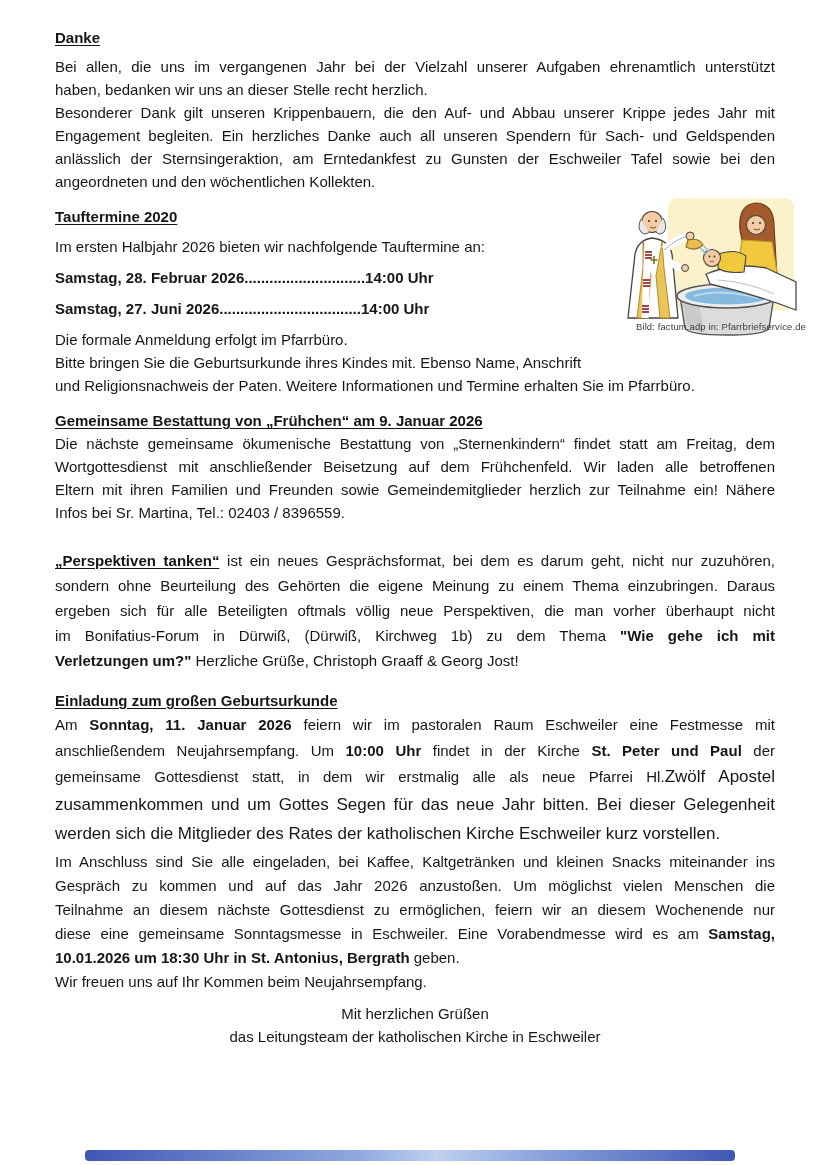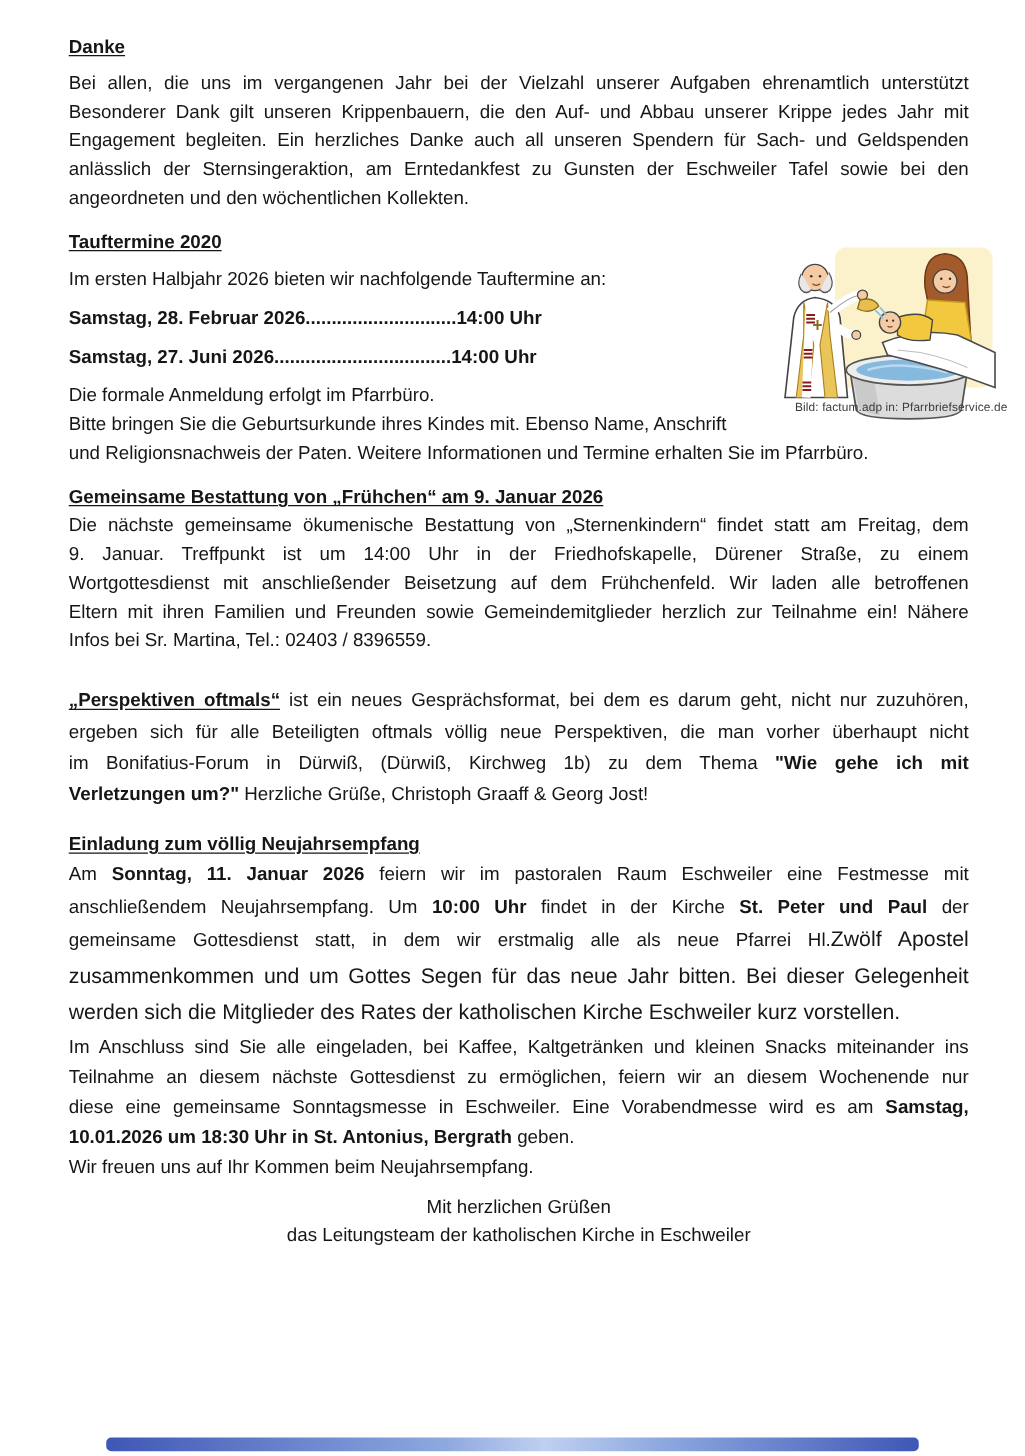--- a/index.html
+++ b/index.html
@@ -22,20 +22,21 @@
 <body>
 
 <div class="page">
 
   <div class="doc">
       <div class="block">
         <div class="line"><span class="b u">Danke</span></div>
       </div>
       <div class="block" style="margin-top: 6px;">
         <div class="line j"><span>Bei allen, die uns im vergangenen Jahr bei der Vielzahl unserer Aufgaben ehrenamtlich unterstützt</span></div>
+        <div class="line"><span>haben, bedanken wir uns an dieser Stelle recht herzlich.</span></div>
         <div class="line j"><span>Besonderer Dank gilt unseren Krippenbauern, die den Auf- und Abbau unserer Krippe jedes Jahr mit</span></div>
         <div class="line j"><span>Engagement begleiten. Ein herzliches Danke auch all unseren Spendern für Sach- und Geldspenden</span></div>
         <div class="line j"><span>anlässlich der Sternsingeraktion, am Erntedankfest zu Gunsten der Eschweiler Tafel sowie bei den</span></div>
         <div class="line"><span>angeordneten und den wöchentlichen Kollekten.</span></div>
       </div>
       <div class="block" style="margin-top: 12px;">
         <div class="line"><span class="b u">Tauftermine 2020</span></div>
       </div>
       <div class="block" style="margin-top: 7px;">
         <div class="line"><span>Im ersten Halbjahr 2026 bieten wir nachfolgende Tauftermine an:</span></div>
@@ -49,43 +50,44 @@
       <div class="block" style="margin-top: 8px;">
         <div class="line"><span>Die formale Anmeldung erfolgt im Pfarrbüro.</span></div>
         <div class="line"><span>Bitte bringen Sie die Geburtsurkunde ihres Kindes mit. Ebenso Name, Anschrift</span></div>
         <div class="line"><span>und Religionsnachweis der Paten. Weitere Informationen und Termine erhalten Sie im Pfarrbüro.</span></div>
       </div>
       <div class="block" style="margin-top: 12px;">
         <div class="line"><span class="b u">Gemeinsame Bestattung von „Frühchen“ am 9. Januar 2026</span></div>
       </div>
       <div class="block">
         <div class="line j"><span>Die nächste gemeinsame ökumenische Bestattung von „Sternenkindern“ findet statt am Freitag, dem</span></div>
-        <div class="line j"><span>9. Januar. Treffpunkt ist um 14:00 Uhr in der Friedhofskapelle, Dürener Straße, zu einem</span></div>
         <div class="line j"><span>Wortgottesdienst mit anschließender Beisetzung auf dem Frühchenfeld. Wir laden alle betroffenen</span></div>
         <div class="line j"><span>Eltern mit ihren Familien und Freunden sowie Gemeindemitglieder herzlich zur Teilnahme ein! Nähere</span></div>
         <div class="line"><span>Infos bei Sr. Martina, Tel.: 02403 / 8396559.</span></div>
       </div>
       <div class="block" style="margin-top: 24px; --lh: 25px;">
-        <div class="line j"><span class="b u">„Perspektiven oftmals“</span><span> ist ein neues Gesprächsformat, bei dem es darum geht, nicht nur zuzuhören,</span></div>
+        <div class="line j"><span class="b u">„Perspektiven tanken“</span><span> ist ein neues Gesprächsformat, bei dem es darum geht, nicht nur zuzuhören,</span></div>
+        <div class="line j"><span>sondern ohne Beurteilung des Gehörten die eigene Meinung zu einem Thema einzubringen. Daraus</span></div>
         <div class="line j"><span>ergeben sich für alle Beteiligten oftmals völlig neue Perspektiven, die man vorher überhaupt nicht</span></div>
         <div class="line j"><span>im Bonifatius-Forum in Dürwiß, (Dürwiß, Kirchweg 1b) zu dem Thema </span><span class="b">"Wie gehe ich mit</span></div>
         <div class="line"><span class="b">Verletzungen um?"</span><span> Herzliche Grüße, Christoph Graaff &amp; Georg Jost!</span></div>
       </div>
       <div class="block" style="margin-top: 16px;">
-        <div class="line"><span class="b u">Einladung zum völlig Neujahrsempfang</span></div>
+        <div class="line"><span class="b u">Einladung zum großen Geburtsurkunde</span></div>
       </div>
       <div class="block" style="--lh: 26px;">
         <div class="line j"><span>Am </span><span class="b">Sonntag, 11. Januar 2026</span><span> feiern wir im pastoralen Raum Eschweiler eine Festmesse mit</span></div>
         <div class="line j"><span>anschließendem Neujahrsempfang. Um </span><span class="b">10:00 Uhr</span><span> findet in der Kirche </span><span class="b">St. Peter und Paul</span><span> der</span></div>
         <div class="line j"><span>gemeinsame Gottesdienst statt, in dem wir erstmalig alle als neue Pfarrei Hl.</span><span class="big">Zwölf Apostel</span></div>
         <div class="line j big"><span>zusammenkommen und um Gottes Segen für das neue Jahr bitten. Bei dieser Gelegenheit</span></div>
         <div class="line big"><span>werden sich die Mitglieder des Rates der katholischen Kirche Eschweiler kurz vorstellen.</span></div>
       </div>
       <div class="block" style="margin-top: 2px; --lh: 24px;">
         <div class="line j"><span>Im Anschluss sind Sie alle eingeladen, bei Kaffee, Kaltgetränken und kleinen Snacks miteinander ins</span></div>
+        <div class="line j"><span>Gespräch zu kommen und auf das Jahr 2026 anzustoßen. Um möglichst vielen Menschen die</span></div>
         <div class="line j"><span>Teilnahme an diesem nächste Gottesdienst zu ermöglichen, feiern wir an diesem Wochenende nur</span></div>
         <div class="line j"><span>diese eine gemeinsame Sonntagsmesse in Eschweiler. Eine Vorabendmesse wird es am </span><span class="b">Samstag,</span></div>
         <div class="line"><span class="b">10.01.2026 um 18:30 Uhr in St. Antonius, Bergrath</span><span> geben.</span></div>
         <div class="line"><span>Wir freuen uns auf Ihr Kommen beim Neujahrsempfang.</span></div>
       </div>
       <div class="block" style="margin-top: 8px; text-align: center;">
         <div class="line"><span>Mit herzlichen Grüßen</span></div>
         <div class="line"><span>das Leitungsteam der katholischen Kirche in Eschweiler</span></div>
       </div>
     </div>

